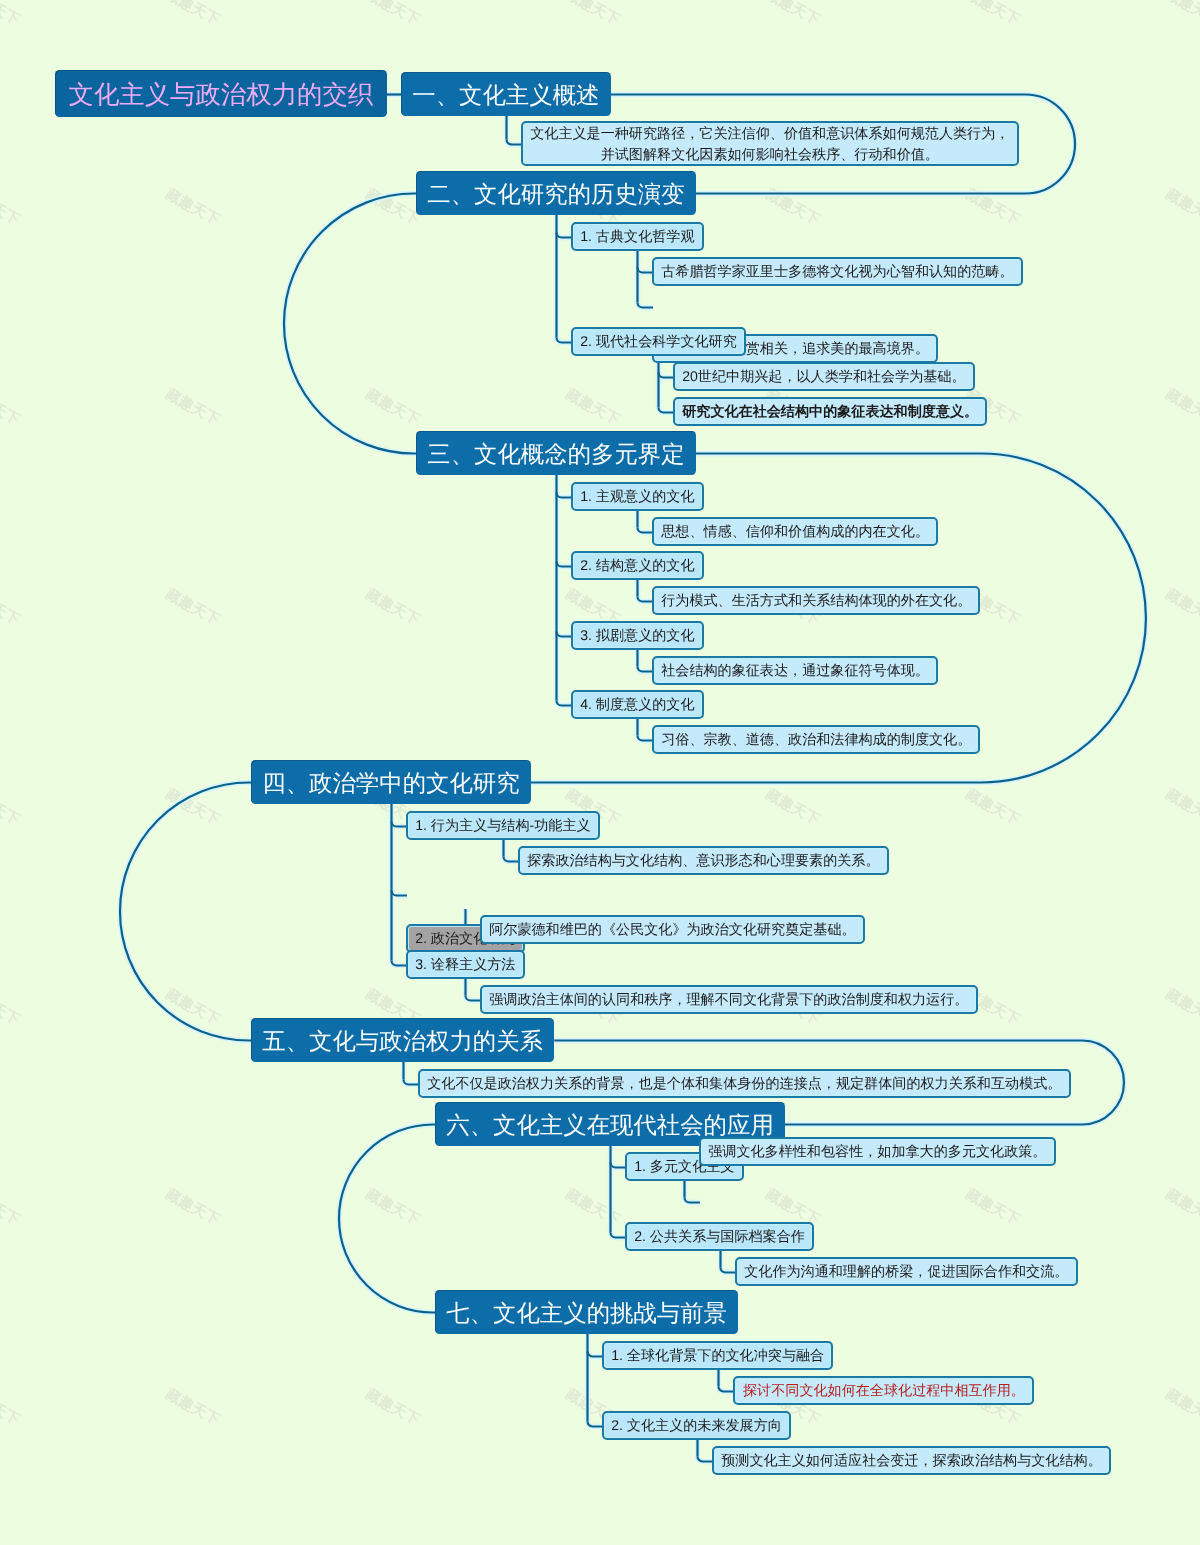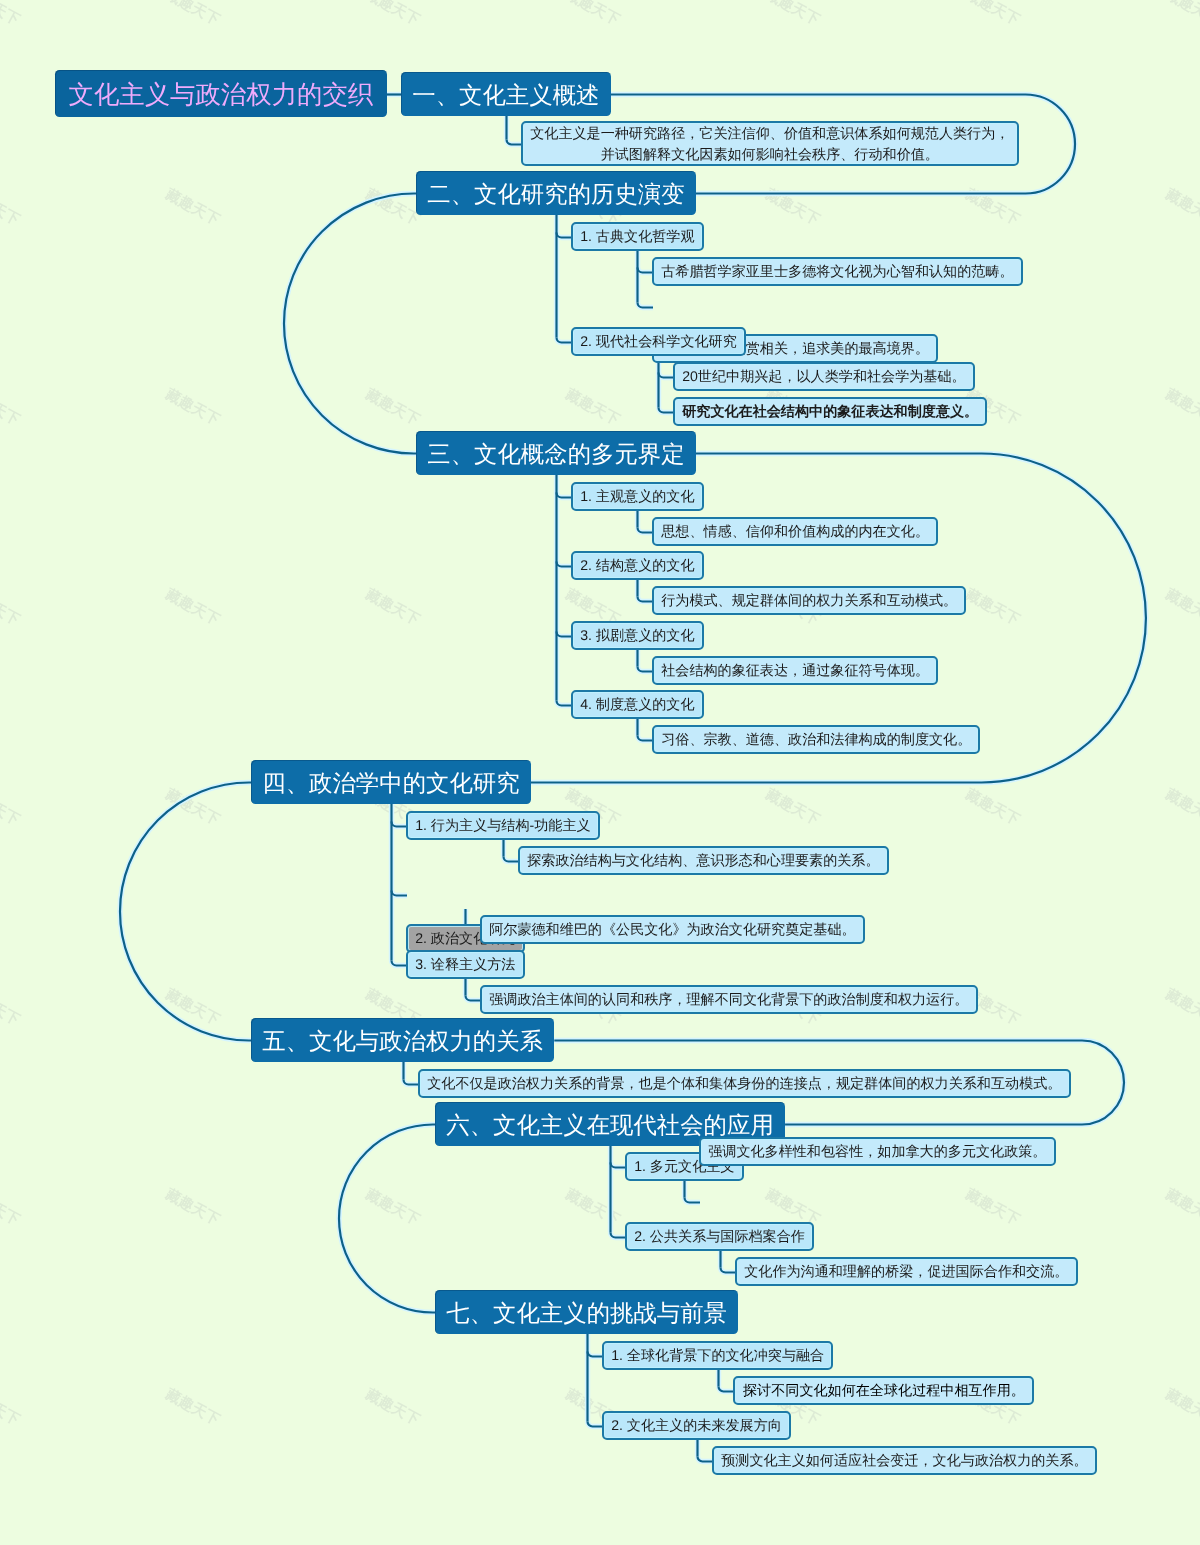--- a/index.html
+++ b/index.html
@@ -217,38 +217,38 @@
     <div class="node n-branch" style="left: 571px; top: 222px; background: rgb(186, 231, 250); border-color: rgb(28, 121, 166); color: rgb(27, 27, 27);">1. 古典文化哲学观</div>
     <div class="node n-leaf" style="left: 652px; top: 257px; background: rgb(196, 234, 251); border-color: rgb(28, 121, 166); color: rgb(27, 27, 27);">古希腊哲学家亚里士多德将文化视为心智和认知的范畴。</div>
     <div class="node n-leaf" style="left: 652px; top: 292px; background: rgb(196, 234, 251); border-color: rgb(28, 121, 166); color: rgb(27, 27, 27); margin-top: 42px;">文化与艺术鉴赏相关，追求美的最高境界。</div>
     <div class="node n-branch" style="left: 571px; top: 327px; background: rgb(186, 231, 250); border-color: rgb(28, 121, 166); color: rgb(27, 27, 27);">2. 现代社会科学文化研究</div>
     <div class="node n-leaf" style="left: 673px; top: 362px; background: rgb(196, 234, 251); border-color: rgb(28, 121, 166); color: rgb(27, 27, 27);">20世纪中期兴起，以人类学和社会学为基础。</div>
     <div class="node n-leaf" style="left: 673px; top: 397px; background: rgb(196, 234, 251); border-color: rgb(28, 121, 166); color: rgb(27, 27, 27); font-weight: bold;">研究文化在社会结构中的象征表达和制度意义。</div>
     <div class="node n-sec" style="left: 416px; top: 431px; background: rgb(13, 109, 168); color: rgb(255, 255, 255);">三、文化概念的多元界定</div>
     <div class="node n-branch" style="left: 571px; top: 482px; background: rgb(186, 231, 250); border-color: rgb(28, 121, 166); color: rgb(27, 27, 27);">1. 主观意义的文化</div>
     <div class="node n-leaf" style="left: 652px; top: 517px; background: rgb(196, 234, 251); border-color: rgb(28, 121, 166); color: rgb(27, 27, 27);">思想、情感、信仰和价值构成的内在文化。</div>
     <div class="node n-branch" style="left: 571px; top: 551px; background: rgb(186, 231, 250); border-color: rgb(28, 121, 166); color: rgb(27, 27, 27);">2. 结构意义的文化</div>
-    <div class="node n-leaf" style="left: 652px; top: 586px; background: rgb(196, 234, 251); border-color: rgb(28, 121, 166); color: rgb(27, 27, 27);">行为模式、规定群体间的权力关系和互动模式。</div>
+    <div class="node n-leaf" style="left: 652px; top: 586px; background: rgb(196, 234, 251); border-color: rgb(28, 121, 166); color: rgb(27, 27, 27);">行为模式、生活方式和关系结构体现的外在文化。</div>
     <div class="node n-branch" style="left: 571px; top: 621px; background: rgb(186, 231, 250); border-color: rgb(28, 121, 166); color: rgb(27, 27, 27);">3. 拟剧意义的文化</div>
     <div class="node n-leaf" style="left: 652px; top: 656px; background: rgb(196, 234, 251); border-color: rgb(28, 121, 166); color: rgb(27, 27, 27);">社会结构的象征表达，通过象征符号体现。</div>
     <div class="node n-branch" style="left: 571px; top: 690px; background: rgb(186, 231, 250); border-color: rgb(28, 121, 166); color: rgb(27, 27, 27);">4. 制度意义的文化</div>
     <div class="node n-leaf" style="left: 652px; top: 725px; background: rgb(196, 234, 251); border-color: rgb(28, 121, 166); color: rgb(27, 27, 27);">习俗、宗教、道德、政治和法律构成的制度文化。</div>
     <div class="node n-sec" style="left: 251px; top: 760px; background: rgb(13, 109, 168); color: rgb(255, 255, 255);">四、政治学中的文化研究</div>
     <div class="node n-branch" style="left: 406px; top: 811px; background: rgb(186, 231, 250); border-color: rgb(28, 121, 166); color: rgb(27, 27, 27);">1. 行为主义与结构-功能主义</div>
     <div class="node n-leaf" style="left: 518px; top: 846px; background: rgb(196, 234, 251); border-color: rgb(28, 121, 166); color: rgb(27, 27, 27);">探索政治结构与文化结构、意识形态和心理要素的关系。</div>
     <div class="node n-branch" style="left: 406px; top: 924px; background: #a3a3a3; border-color: rgb(28, 121, 166); color: rgb(27, 27, 27);">2. 政治文化研究</div>
     <div class="node n-leaf" style="left: 480px; top: 915px; background: rgb(196, 234, 251); border-color: rgb(28, 121, 166); color: rgb(27, 27, 27); text-align: center;">阿尔蒙德和维巴的《公民文化》为政治文化研究奠定基础。</div>
     <div class="node n-branch" style="left: 406px; top: 950px; background: rgb(186, 231, 250); border-color: rgb(28, 121, 166); color: rgb(27, 27, 27);">3. 诠释主义方法</div>
     <div class="node n-leaf" style="left: 480px; top: 985px; background: rgb(196, 234, 251); border-color: rgb(28, 121, 166); color: rgb(27, 27, 27);">强调政治主体间的认同和秩序，理解不同文化背景下的政治制度和权力运行。</div>
     <div class="node n-sec" style="left: 251px; top: 1018px; background: rgb(13, 109, 168); color: rgb(255, 255, 255);">五、文化与政治权力的关系</div>
     <div class="node n-leaf" style="left: 418px; top: 1069px; background: rgb(196, 234, 251); border-color: rgb(28, 121, 166); color: rgb(27, 27, 27);">文化不仅是政治权力关系的背景，也是个体和集体身份的连接点，规定群体间的权力关系和互动模式。</div>
     <div class="node n-sec" style="left: 435px; top: 1102px; background: rgb(13, 109, 168); color: rgb(255, 255, 255); text-align: center;">六、文化主义在现代社会的应用</div>
     <div class="node n-branch" style="left: 625px; top: 1152px; background: rgb(186, 231, 250); border-color: rgb(28, 121, 166); color: rgb(27, 27, 27);">1. 多元文化主义</div>
     <div class="node n-leaf" style="left: 699px; top: 1137px; background: rgb(196, 234, 251); border-color: rgb(28, 121, 166); color: rgb(27, 27, 27);">强调文化多样性和包容性，如加拿大的多元文化政策。</div>
     <div class="node n-branch" style="left: 625px; top: 1222px; background: rgb(186, 231, 250); border-color: rgb(28, 121, 166); color: rgb(27, 27, 27);">2. 公共关系与国际档案合作</div>
     <div class="node n-leaf" style="left: 735px; top: 1257px; background: rgb(196, 234, 251); border-color: rgb(28, 121, 166); color: rgb(27, 27, 27);">文化作为沟通和理解的桥梁，促进国际合作和交流。</div>
     <div class="node n-sec" style="left: 435px; top: 1290px; background: rgb(13, 109, 168); color: rgb(255, 255, 255);">七、文化主义的挑战与前景</div>
     <div class="node n-branch" style="left: 602px; top: 1341px; background: rgb(186, 231, 250); border-color: rgb(28, 121, 166); color: rgb(27, 27, 27);">1. 全球化背景下的文化冲突与融合</div>
-    <div class="node n-leaf" style="left: 733px; top: 1376px; background: rgb(196, 234, 251); border-color: rgb(28, 121, 166); color: #000000; padding-left: 8px;">探讨不同文化如何在全球化过程中相互作用。</div>
+    <div class="node n-leaf" style="left: 733px; top: 1376px; background: rgb(196, 234, 251); border-color: rgb(28, 121, 166); color: #b91c1c; padding-left: 8px;">探讨不同文化如何在全球化过程中相互作用。</div>
     <div class="node n-branch" style="left: 602px; top: 1411px; background: rgb(186, 231, 250); border-color: rgb(28, 121, 166); color: rgb(27, 27, 27);">2. 文化主义的未来发展方向</div>
-    <div class="node n-leaf" style="left: 712px; top: 1446px; background: rgb(196, 234, 251); border-color: rgb(28, 121, 166); color: rgb(27, 27, 27);">预测文化主义如何适应社会变迁，文化与政治权力的关系。</div>
+    <div class="node n-leaf" style="left: 712px; top: 1446px; background: rgb(196, 234, 251); border-color: rgb(28, 121, 166); color: rgb(27, 27, 27);">预测文化主义如何适应社会变迁，探索政治结构与文化结构。</div>
   </div>
 </div>
 
 </body></html>

